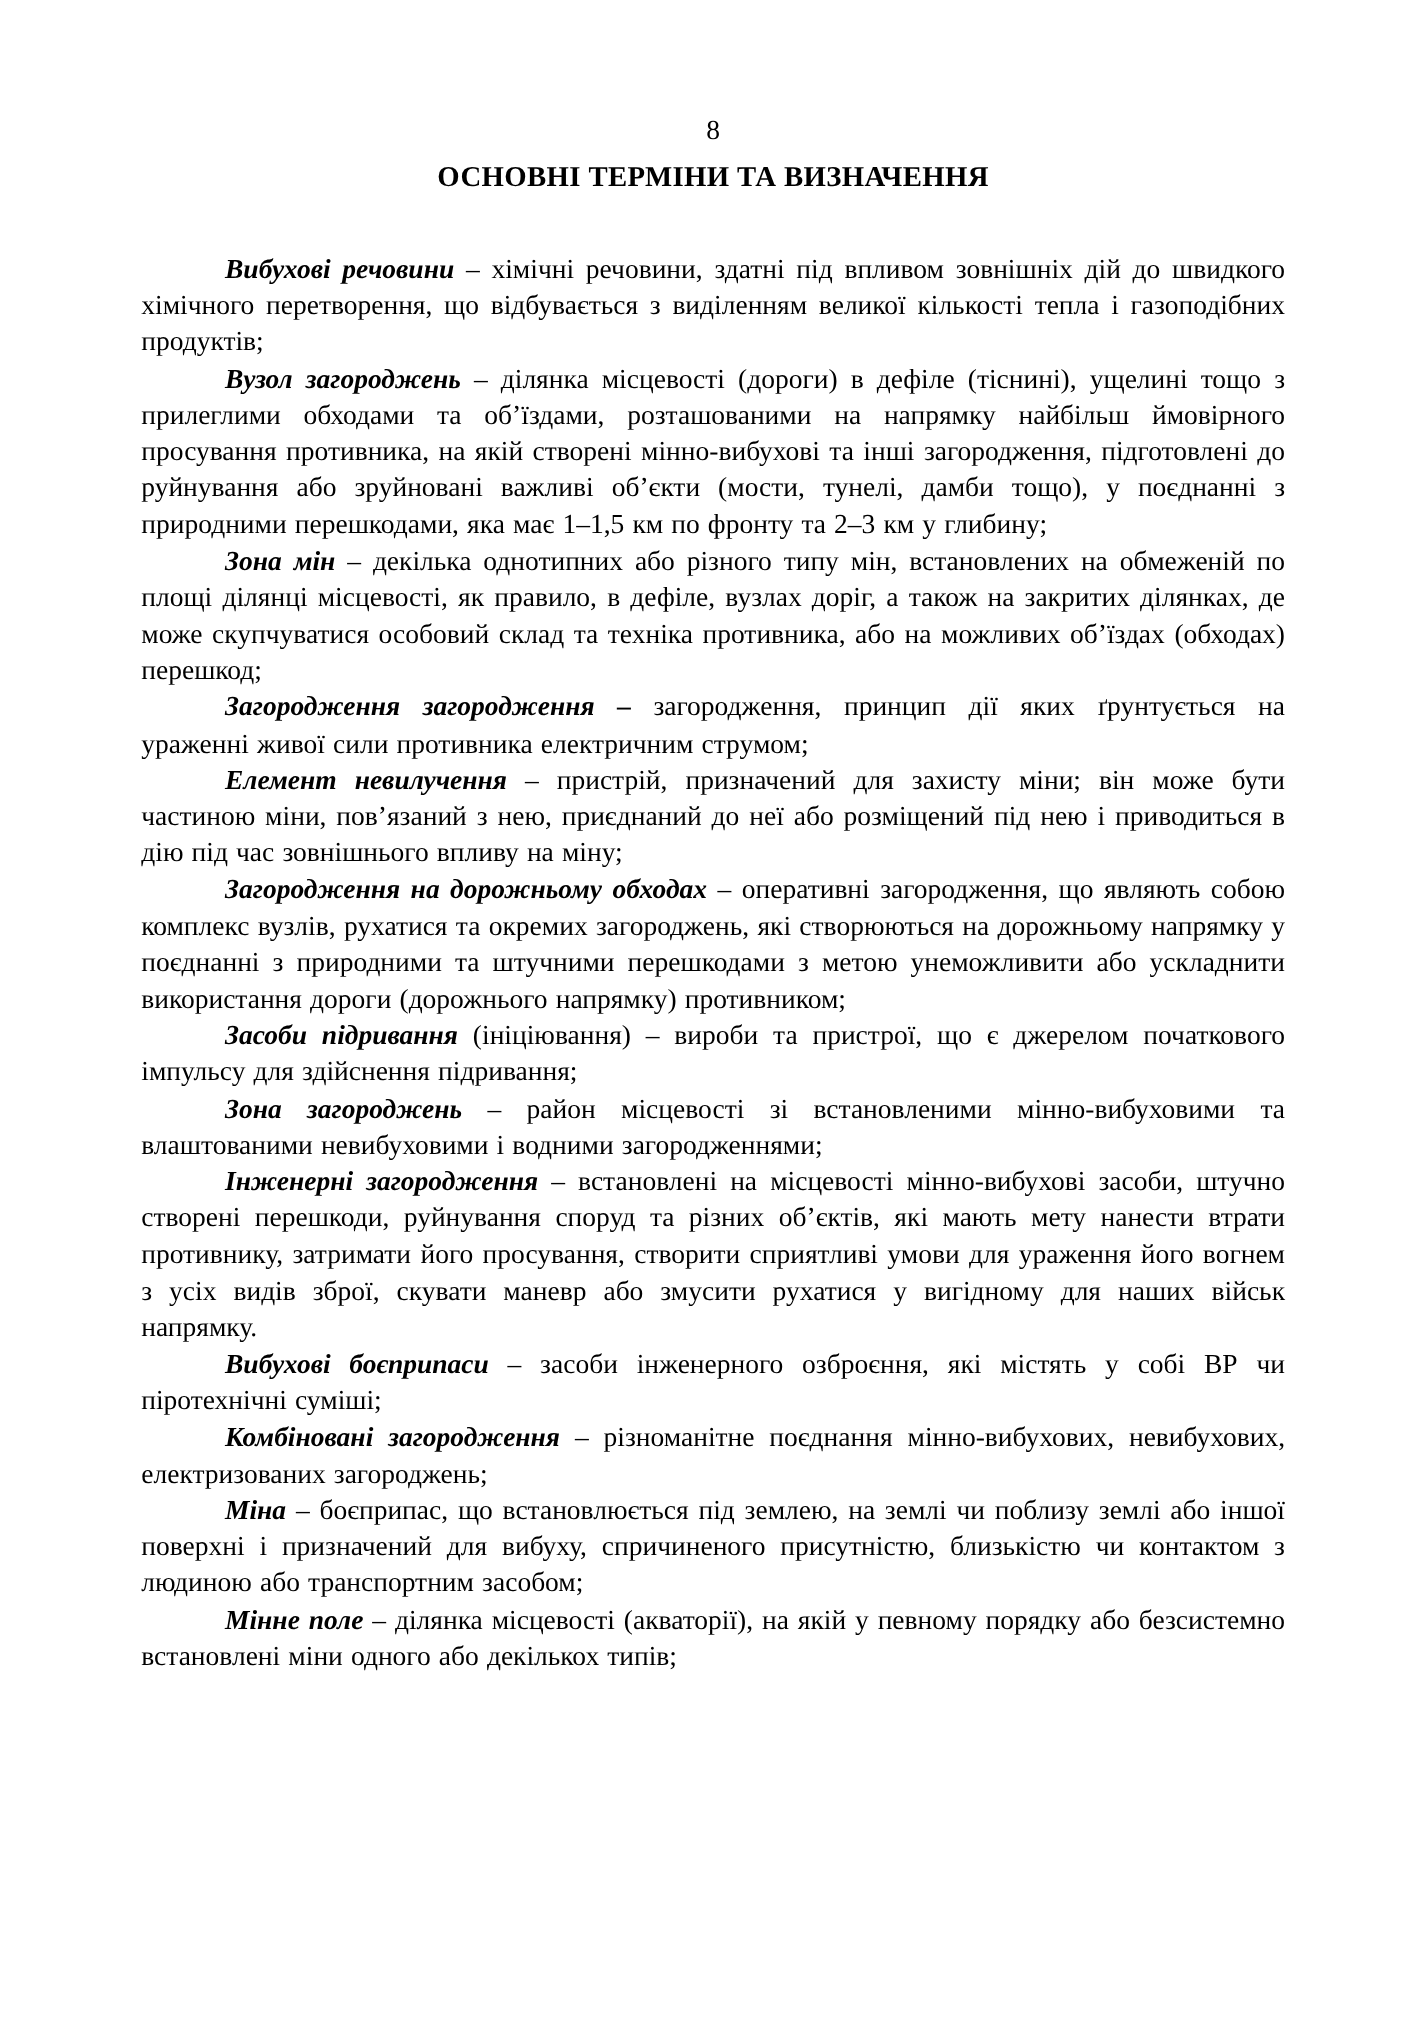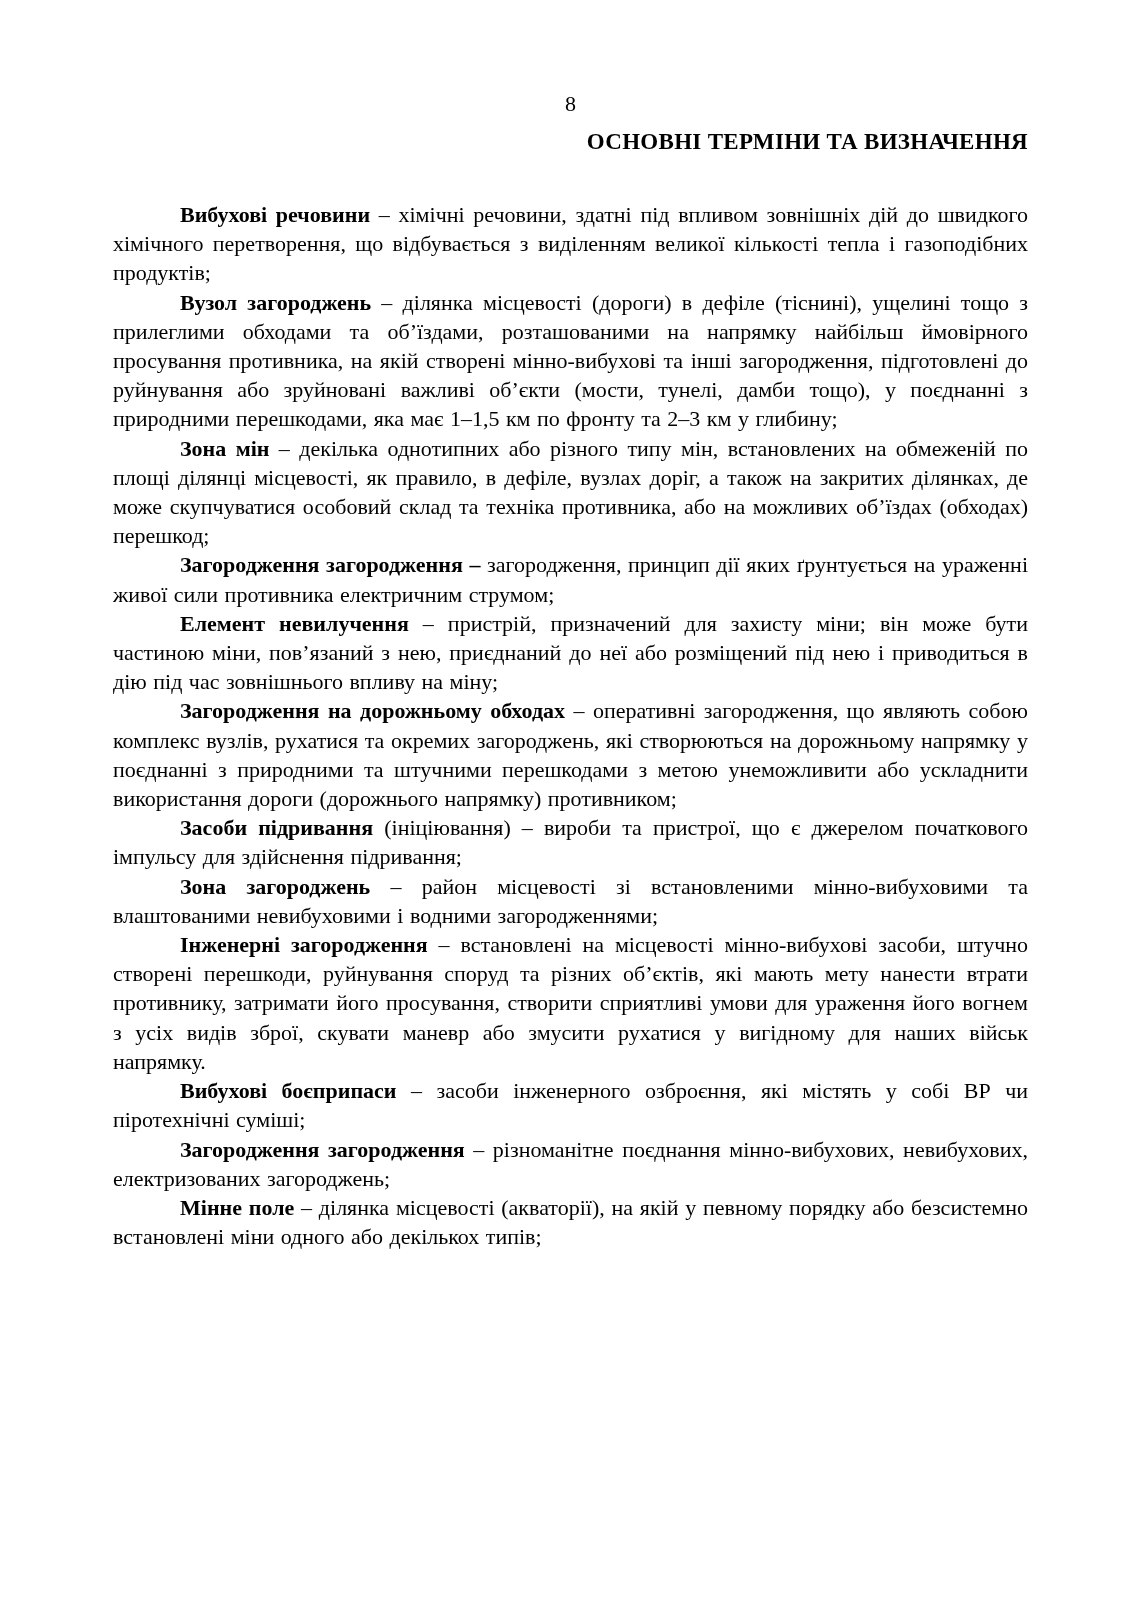--- a/index.html
+++ b/index.html
@@ -17,40 +17,41 @@
     font-family: "Liberation Serif", "DejaVu Serif", serif;
     padding: 90px 114px 80px 113px;
   }
   .page-number {
     text-align: center;
     font-size: 22px;
     line-height: 28px;
     margin: 0 0 10px 0;
   }
   .page-title {
-    text-align: right;
+    text-align: center;
     font-weight: bold;
     font-size: 23px;
     line-height: 28px;
     letter-spacing: 0.3px;
     margin: 0 0 44px 0;
   }
   .definitions {
     width: 915px;
   }
   p.def {
     margin: 0;
     text-indent: 67px;
     text-align: justify;
     font-size: 22px;
     line-height: 29.2px;
     word-spacing: 1px;
   }
   p.def b.term {
     font-weight: bold;
+    font-style: italic;
   }
 </style>
 </head>
 <body>
 
 <div class="page">
 
   <div class="page-number">8</div>
 
   <div class="page-title">ОСНОВНІ ТЕРМІНИ ТА ВИЗНАЧЕННЯ</div>
@@ -70,20 +71,21 @@
     <p class="def"><b class="term">Загородження на дорожньому обходах</b> <span>– оперативні загородження, що являють собою комплекс вузлів, рухатися та окремих загороджень, які створюються на дорожньому напрямку у поєднанні з природними та штучними перешкодами з метою унеможливити або ускладнити використання дороги (дорожнього напрямку) противником;</span></p>
 
     <p class="def"><b class="term">Засоби підривання</b> <span>(ініціювання) – вироби та пристрої, що є джерелом початкового імпульсу для здійснення підривання;</span></p>
 
     <p class="def"><b class="term">Зона загороджень</b> <span>– район місцевості зі встановленими мінно-вибуховими та влаштованими невибуховими і водними загородженнями;</span></p>
 
     <p class="def"><b class="term">Інженерні загородження</b> <span>– встановлені на місцевості мінно-вибухові засоби, штучно створені перешкоди, руйнування споруд та різних об’єктів, які мають мету нанести втрати противнику, затримати його просування, створити сприятливі умови для ураження його вогнем з усіх видів зброї, скувати маневр або змусити рухатися у вигідному для наших військ напрямку.</span></p>
 
     <p class="def"><b class="term">Вибухові боєприпаси</b> <span>– засоби інженерного озброєння, які містять у собі ВР чи піротехнічні суміші;</span></p>
 
-    <p class="def"><b class="term">Загородження загородження</b> <span>– різноманітне поєднання мінно-вибухових, невибухових, електризованих загороджень;</span></p>
+    <p class="def"><b class="term">Комбіновані загородження</b> <span>– різноманітне поєднання мінно-вибухових, невибухових, електризованих загороджень;</span></p>
 
+    <p class="def"><b class="term">Міна</b> <span>– боєприпас, що встановлюється під землею, на землі чи поблизу землі або іншої поверхні і призначений для вибуху, спричиненого присутністю, близькістю чи контактом з людиною або транспортним засобом;</span></p>
 
     <p class="def"><b class="term">Мінне поле</b> <span>– ділянка місцевості (акваторії), на якій у певному порядку або безсистемно встановлені міни одного або декількох типів;</span></p>
 
   </div>
 
 </div>
 
 </body></html>

